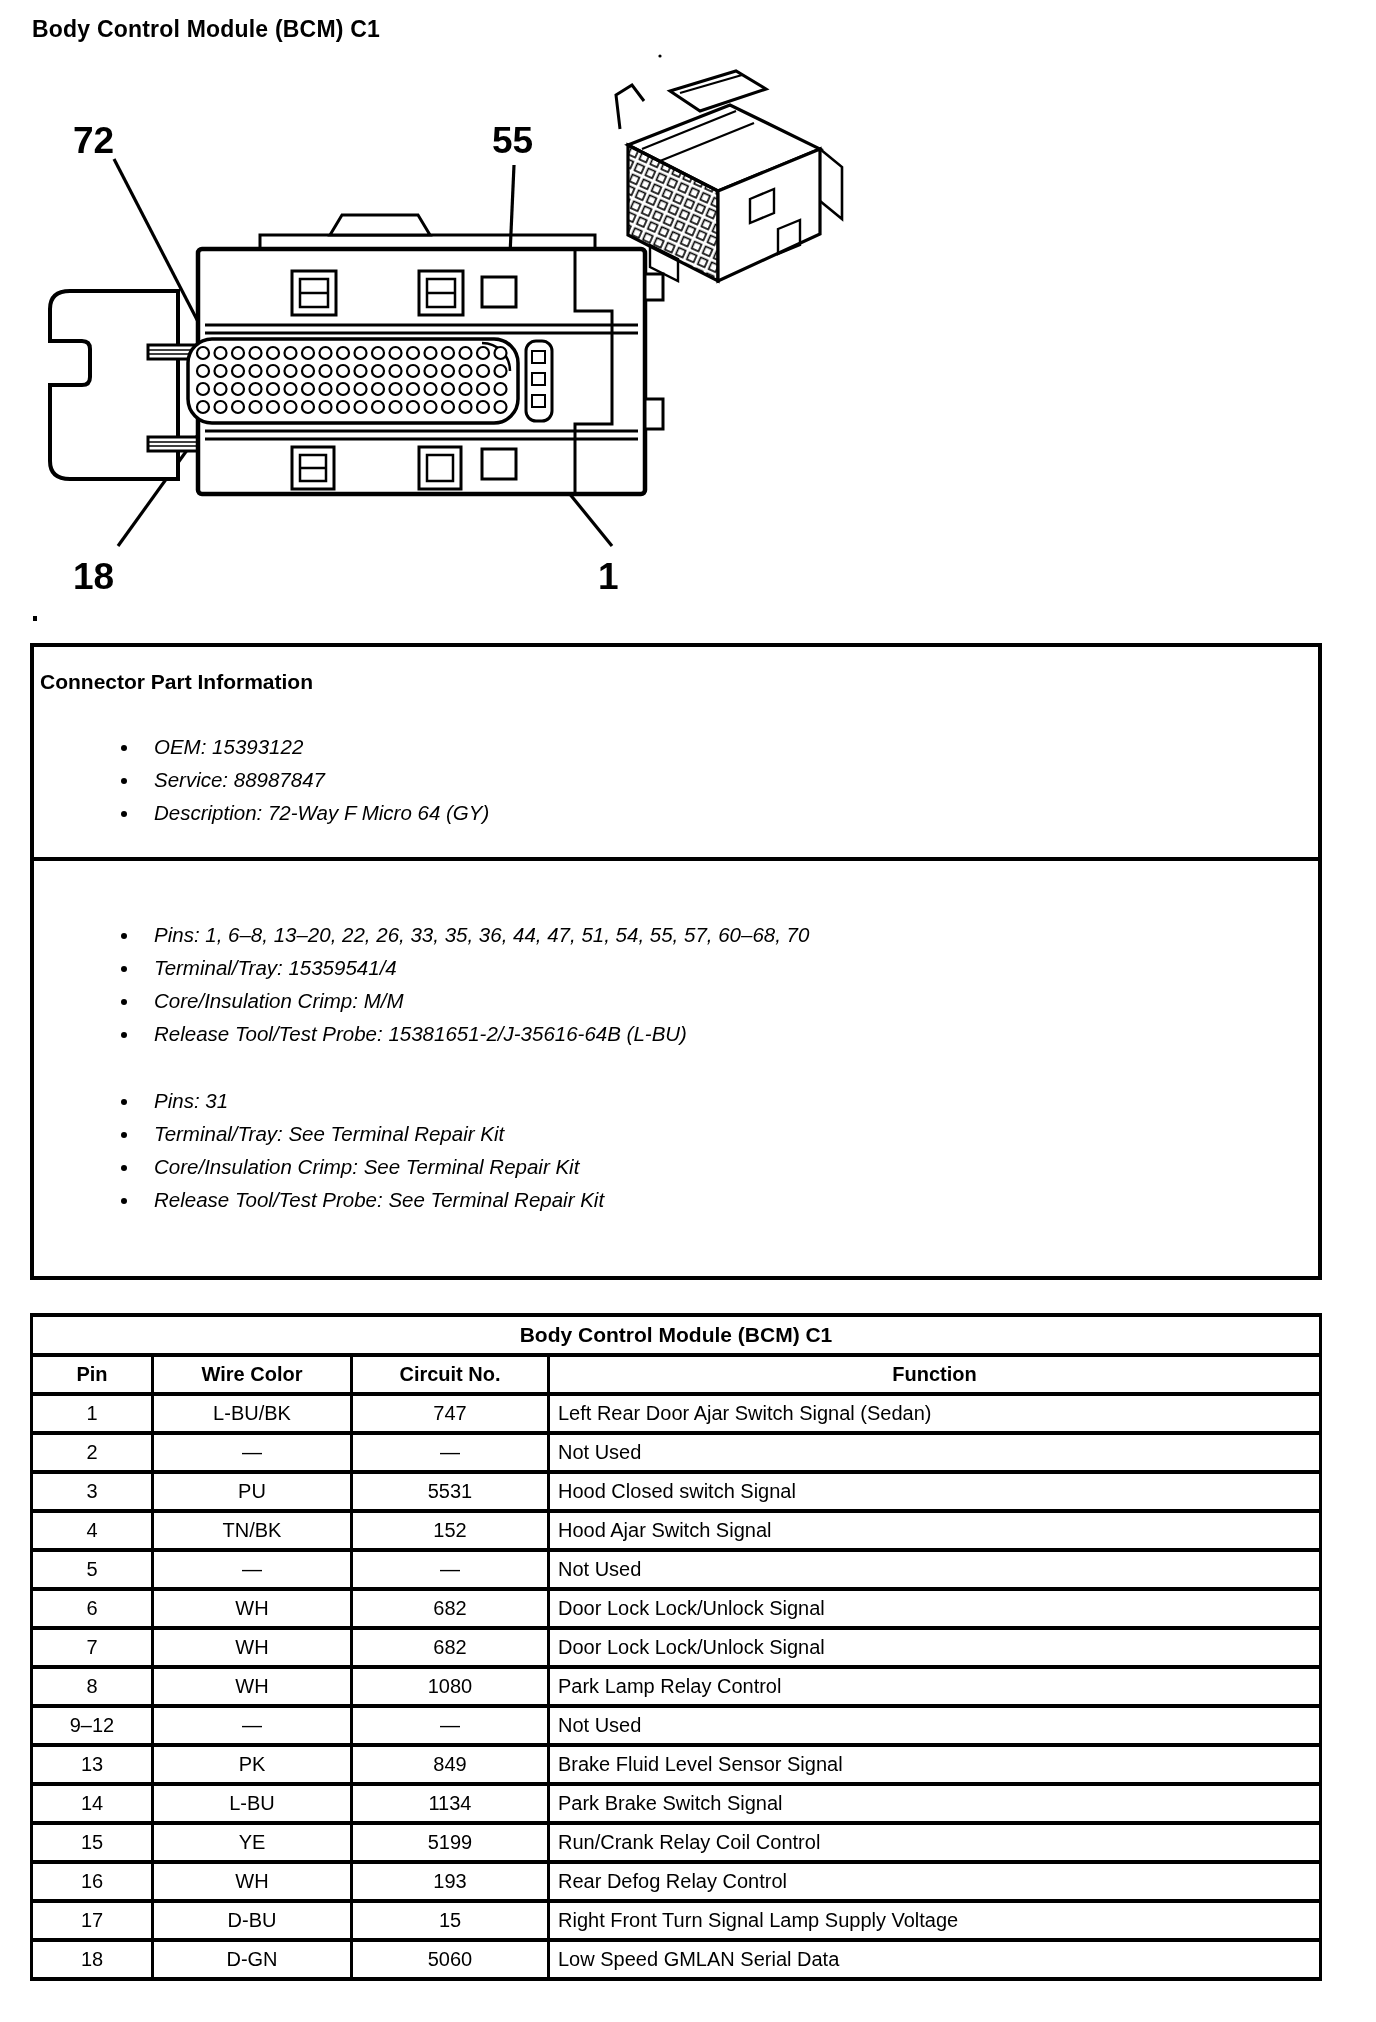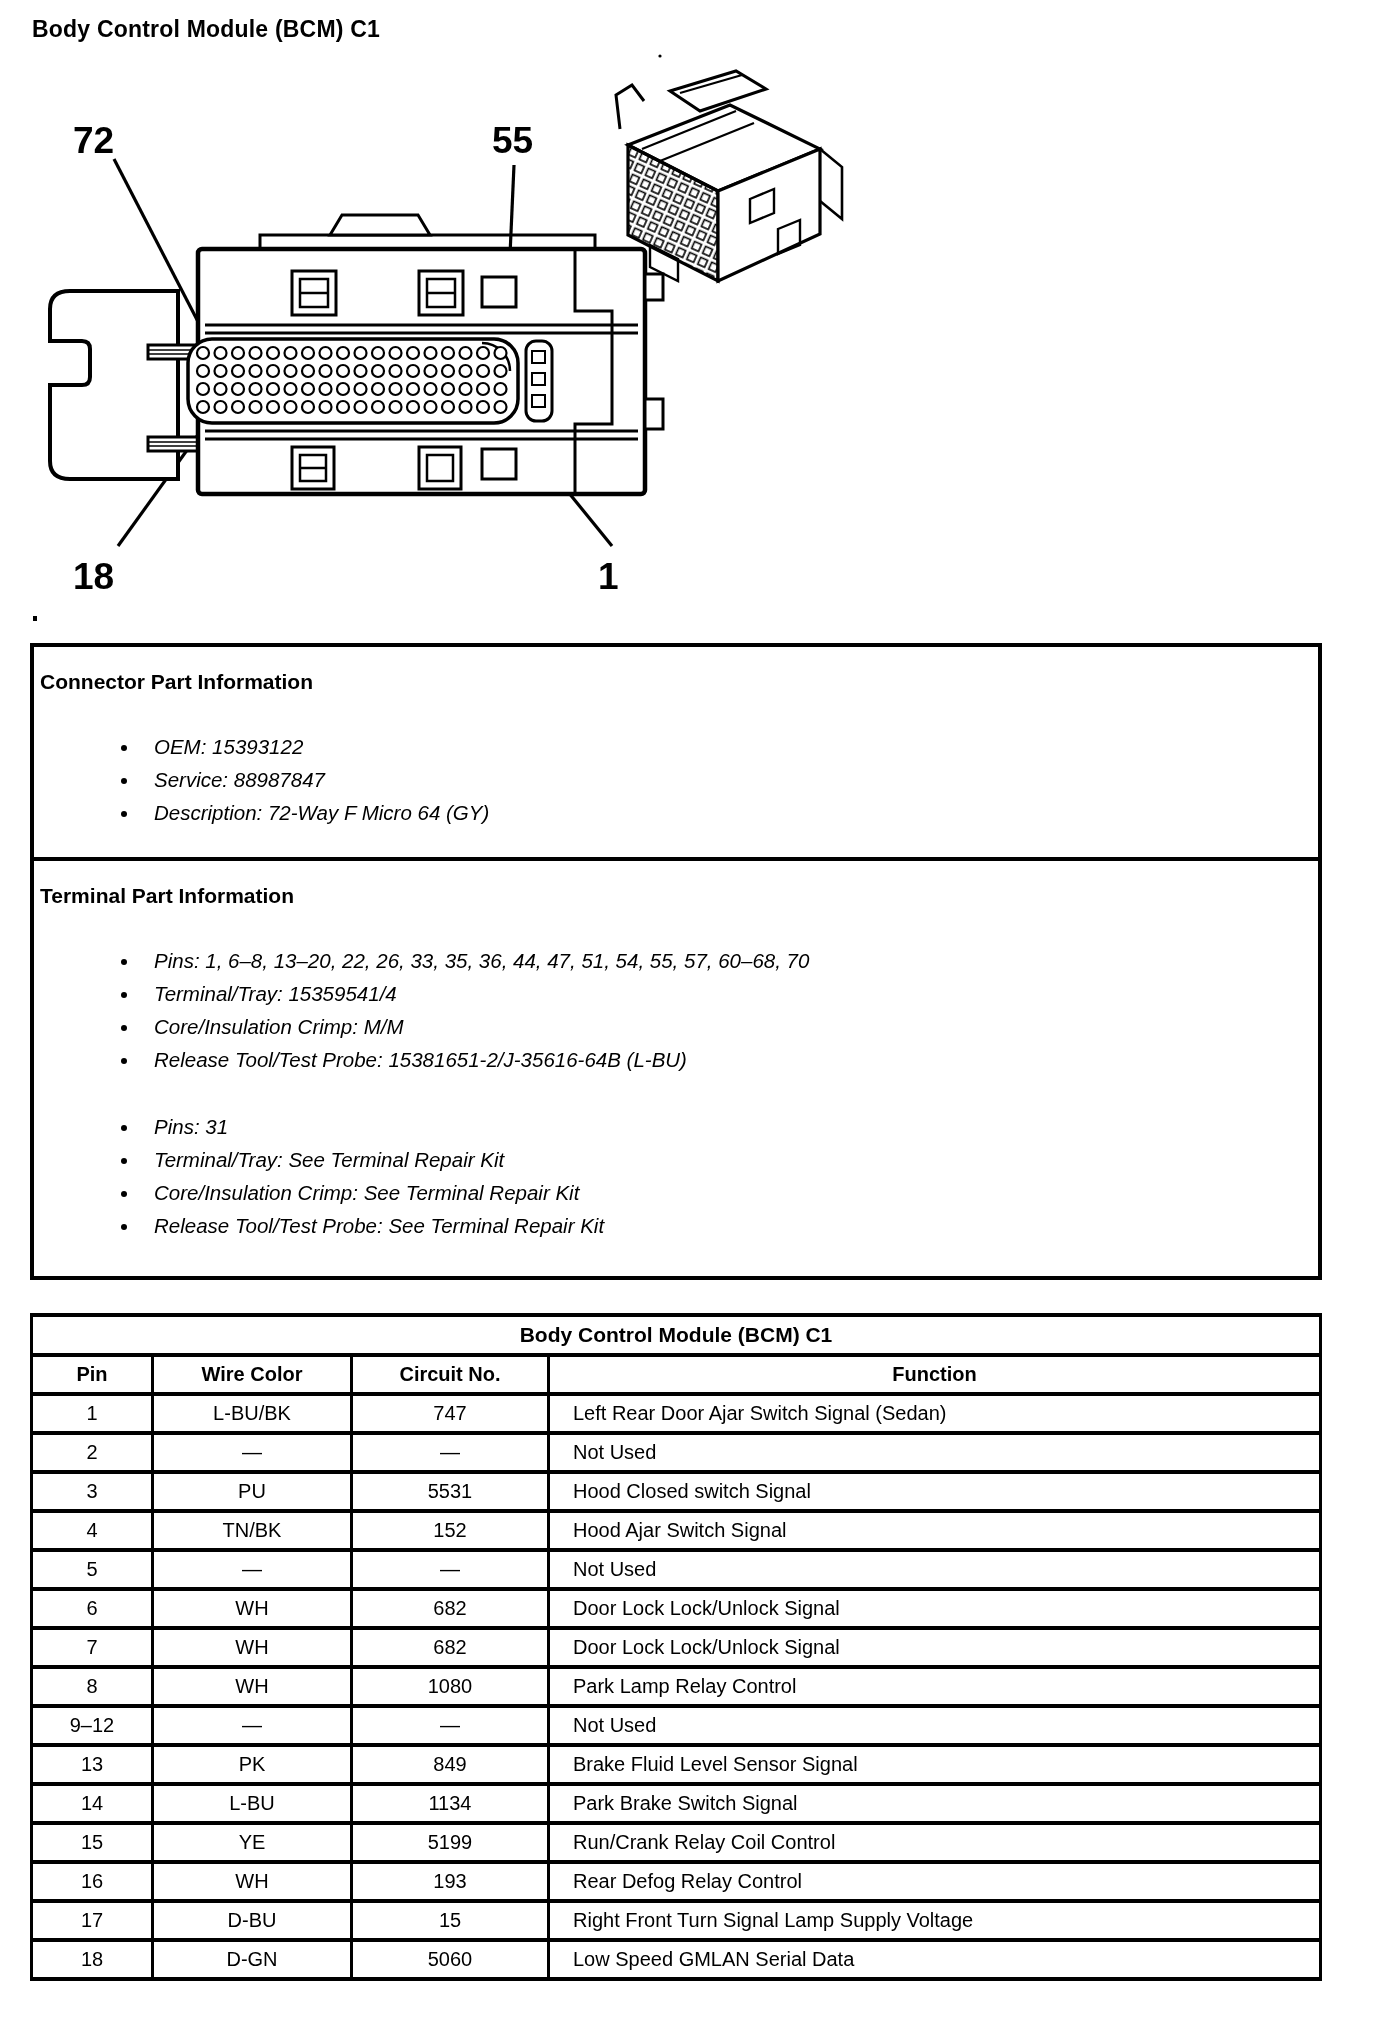--- a/index.html
+++ b/index.html
@@ -42,21 +42,21 @@
   table.pin-table th, table.pin-table td{
     border:3px solid #000;border-top-width:4px;border-bottom-width:4px;
     font-size:20px;height:33px;padding:1px 4px;
     overflow:hidden;white-space:nowrap;
   }
   table.pin-table .tbl-title th{
     font-size:21px;font-weight:bold;text-align:center;height:34px;
   }
   table.pin-table thead th{font-weight:bold;text-align:center;}
   table.pin-table td{text-align:center;}
-  table.pin-table td.col3{text-align:left;padding-left:23px;margin-left:28px;}
+  table.pin-table td.col3{text-align:left;padding-left:8px;margin-left:28px;}
 </style>
 </head>
 <body>
 
 <div class="content">
 
   <h1 class="page-title">Body Control Module (BCM) C1</h1>
 
   <figure class="diagram">
     <svg width="842" height="560" viewBox="0 0 842 560">
@@ -222,21 +222,20 @@
   <section class="info-box first">
     <h2>Connector Part Information</h2>
     <ul class="g1">
         <li>OEM: 15393122</li>
         <li>Service: 88987847</li>
         <li>Description: 72-Way F Micro 64 (GY)</li>
       </ul>
   </section>
 
   <section class="info-box second">
-    <h2>Terminal Part Information</h2>
     <ul class="g1">
         <li>Pins: 1, 6–8, 13–20, 22, 26, 33, 35, 36, 44, 47, 51, 54, 55, 57, 60–68, 70</li>
         <li>Terminal/Tray: 15359541/4</li>
         <li>Core/Insulation Crimp: M/M</li>
         <li>Release Tool/Test Probe: 15381651-2/J-35616-64B (L-BU)</li>
       </ul>
     <ul class="g2">
         <li>Pins: 31</li>
         <li>Terminal/Tray: See Terminal Repair Kit</li>
         <li>Core/Insulation Crimp: See Terminal Repair Kit</li>

